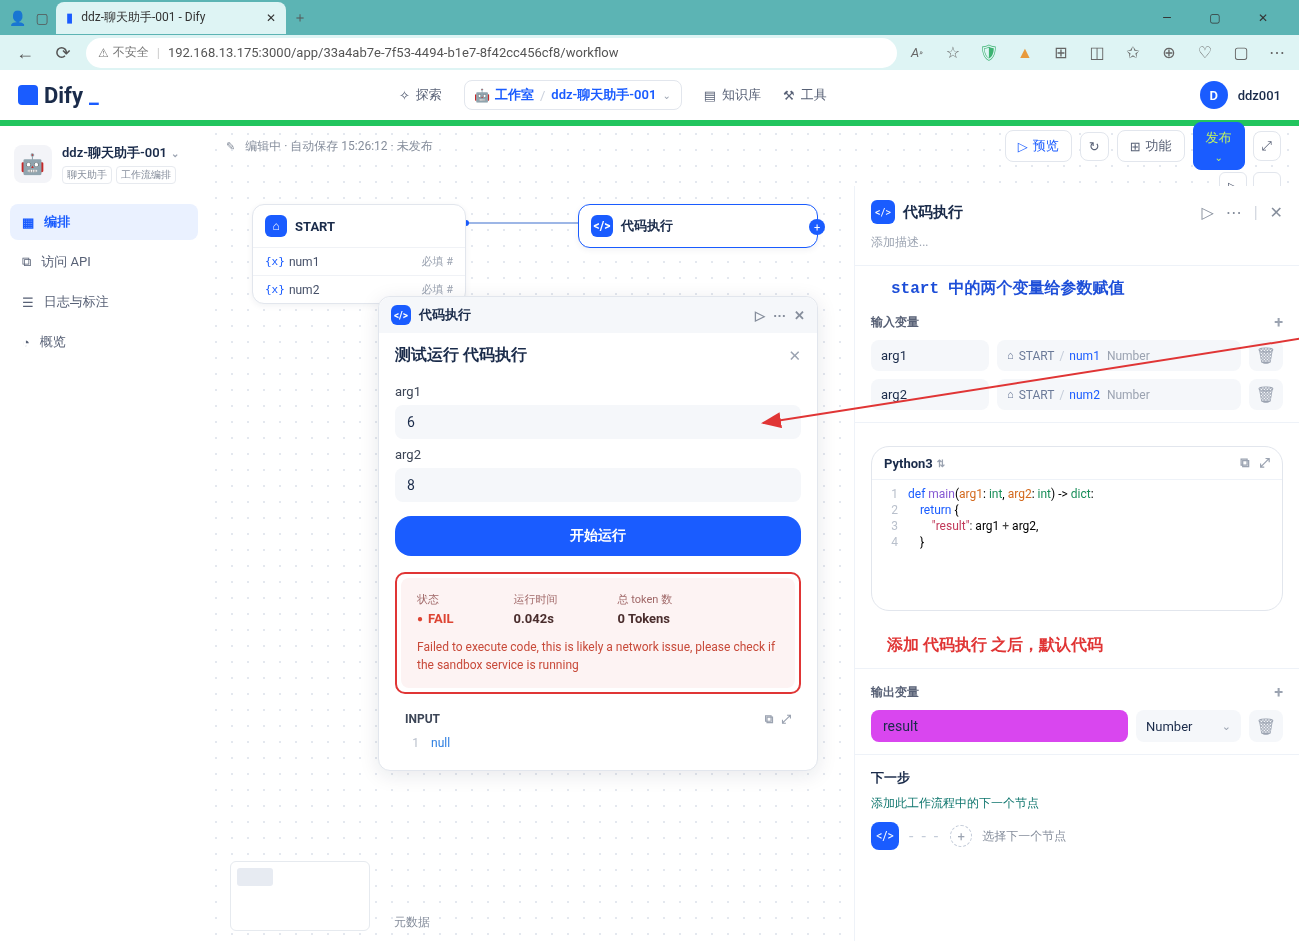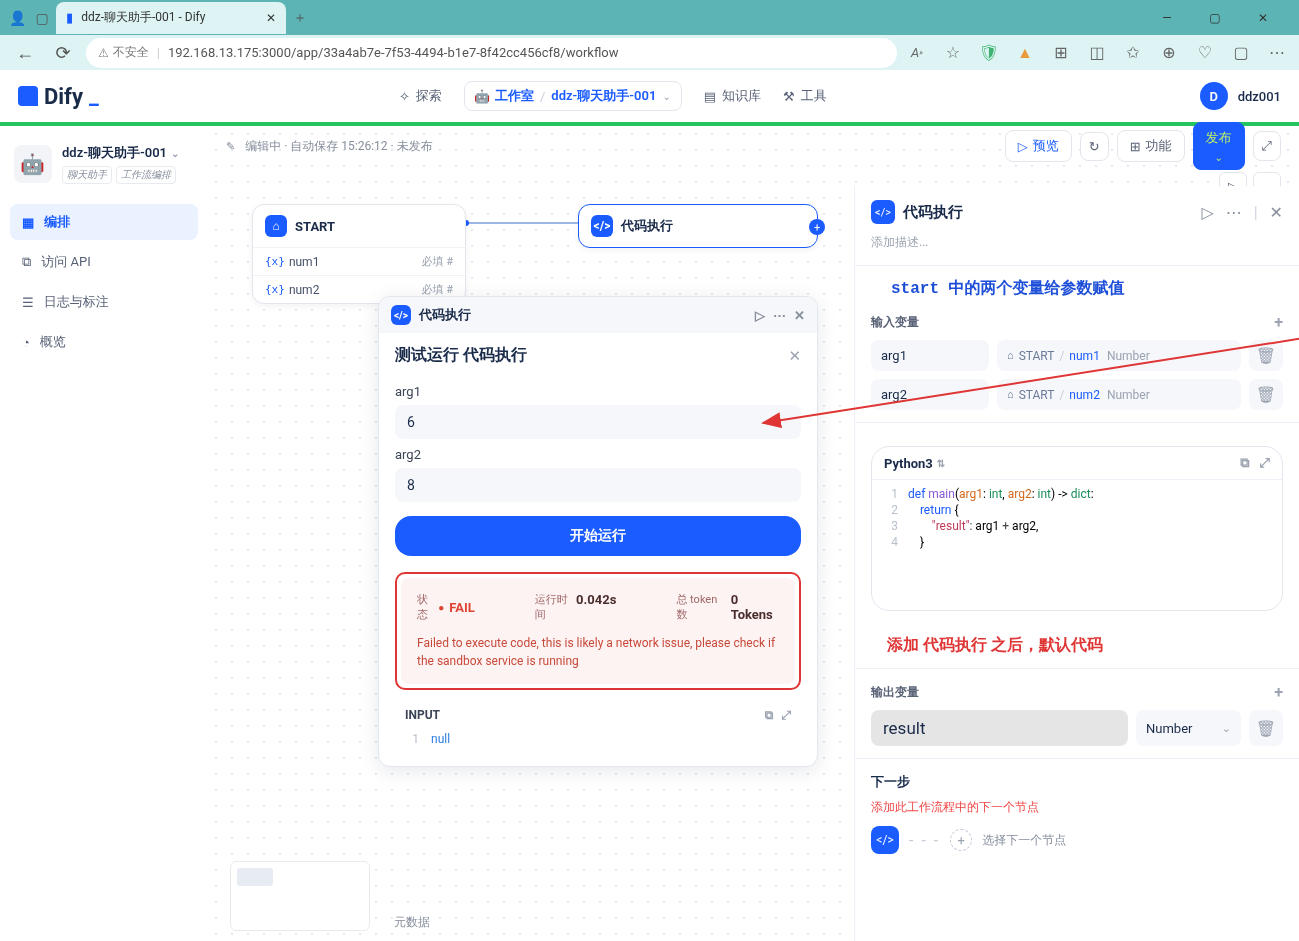--- a/index.html
+++ b/index.html
@@ -10,39 +10,39 @@
 .win-btn { width:40px; height:28px; display:flex; align-items:center; justify-content:center; color:#333; font-size:12px; cursor:pointer; }
 .tab-icon { width:20px; height:20px; display:flex; align-items:center; justify-content:center; font-size:14px; color:#555; }
 .browser-tab { background:#def4f4; height:32px; display:flex; align-items:center; padding:0 10px; border-radius:8px 8px 0 0; gap:8px; min-width:230px; font-size:12px; color:#333; }
 .address-bar { height:35px; background:#def4f4; display:flex; align-items:center; padding:0 10px; gap:8px; }
 .nav-btn { width:30px; height:30px; display:flex; align-items:center; justify-content:center; color:#555; font-size:18px; cursor:pointer; }
 .url-box { flex:1; height:30px; background:#fff; border-radius:15px; display:flex; align-items:center; padding:0 12px; gap:8px; font-size:13px; color:#555; }
 .sec-badge { font-size:12px; color:#777; display:flex; align-items:center; gap:4px; }
 .chrome-icons { display:flex; gap:12px; align-items:center; }
 .chrome-icon { width:24px; height:24px; display:flex; align-items:center; justify-content:center; color:#666; font-size:16px; cursor:pointer; }
 
-.app-header { height:56px; background:#fff; display:flex; align-items:center; padding:0 18px; gap:20px; border-bottom:4px solid #22c55e; }
+.app-header { height:56px; background:#fff; display:flex; align-items:center; padding:0 18px; gap:20px; border-bottom:6px solid #22c55e; }
 .logo { font-size:22px; font-weight:700; color:#1a2b4a; display:flex; align-items:center; gap:6px; }
 .logo-sq { width:20px; height:20px; background:#1a5cff; border-radius:4px 4px 0 4px; }
 .hdr-nav { display:flex; align-items:center; gap:22px; margin-left:280px; }
 .hdr-item { display:flex; align-items:center; gap:6px; font-size:13px; color:#586176; cursor:pointer; }
 .hdr-active { display:flex; align-items:center; gap:6px; background:#fff; border:1px solid #e2e6ed; border-radius:8px; padding:5px 10px; font-size:13px; }
 .hdr-active .ws { color:#1a5cff; font-weight:600; display:flex; align-items:center; gap:4px;}
 .hdr-active .sep { color:#c9d0dc; }
 .hdr-active .app { color:#1a5cff; font-weight:600; }
 .user-area { margin-left:auto; display:flex; align-items:center; gap:10px; }
 .avatar { width:28px; height:28px; background:#1a5cff; color:#fff; border-radius:50%; display:flex; align-items:center; justify-content:center; font-size:13px; font-weight:600; }
 
 .app-body { display:flex; height:calc(941px - 70px - 56px); }
 .sidebar { width:208px; background:#fff; padding:12px 10px; display:flex; flex-direction:column; gap:4px; }
 .app-card { display:flex; align-items:center; gap:10px; padding:6px 4px; margin-bottom:10px; }
 .app-icn { width:38px; height:38px; background:#f3f4f8; border-radius:8px; display:flex; align-items:center; justify-content:center; font-size:20px; }
 .app-meta { display:flex; flex-direction:column; gap:4px; }
 .app-name { font-size:13px; font-weight:600; color:#1a2b4a; display:flex; align-items:center; gap:4px;}
-.app-tags { display:flex; gap:4px;font-style:italic; }
+.app-tags { display:flex; gap:4px; }
 .tag { font-size:10px; color:#868e9c; border:1px solid #e7eaef; padding:1px 4px; border-radius:4px; }
 .side-item { display:flex; align-items:center; gap:10px; padding:9px 12px; border-radius:8px; font-size:13px; color:#586176; cursor:pointer; }
 .side-item.active { background:#eaf1ff; color:#1a5cff; font-weight:600; }
 
 .canvas { flex:1; position:relative; background:#fff; background-image:radial-gradient(#e4e8ef 1px, transparent 1px); background-size:16px 16px; }
 .status-row { height:40px; display:flex; align-items:center; padding:0 18px; gap:10px; font-size:12px; color:#868e9c; }
 .status-row .right-acts { margin-left:auto; display:flex; gap:8px; align-items:center; }
 .pill-btn { display:flex; align-items:center; gap:5px; padding:6px 12px; border:1px solid #e2e6ed; border-radius:8px; font-size:13px; color:#1a5cff; background:#fff; cursor:pointer; }
 .pill-btn.pub { background:#1a5cff; color:#bef264; border-color:#1a5cff;flex-direction:column; }
 .pill-btn.ic { padding:6px 8px; color:#586176; }
@@ -69,21 +69,21 @@
 .tp-hdr { display:flex; align-items:center; gap:8px; padding:8px 12px; background:#f5f7fa; border-radius:12px 12px 0 0; font-size:13px; font-weight:700; color:#1a2b4a; }
 .tp-hdr .tp-acts { margin-left:auto; display:flex; gap:8px; color:#868e9c; }
 .tp-title { padding:12px 16px 4px; font-size:16px; font-weight:700; color:#1a2b4a; display:flex; justify-content:space-between; align-items:center;}
 .tp-body { padding:8px 16px 16px; }
 .fld-lbl { font-size:13px; color:#3c4556; margin:6px 0 6px; }
 .fld-val { background:#f5f7fa; border-radius:8px; padding:9px 12px; font-size:14px; color:#1a2b4a; margin-bottom:8px; }
 .run-btn { width:100%; background:#1a5cff; color:#fff; border:none; border-radius:16px; padding:11px; font-size:14px; font-weight:600; cursor:pointer; margin-top:6px; }
 .result-box { border:2.5px solid #e03535; border-radius:10px; margin-top:16px; padding:4px; }
 .result-inner { background:#fdf3f3; border-radius:8px; padding:14px 16px; }
 .res-row { display:flex; gap:60px; }
-.res-col { display:flex; flex-direction:row; gap:4px; }
+.res-col { display:flex; flex-direction:column; gap:4px; }
 .res-lbl { font-size:11px; color:#a06868; }
 .res-val { font-size:13px; font-weight:700; color:#4a2d2d; }
 .res-fail { color:#d43; display:flex; align-items:center; gap:5px; }
 .res-err { font-size:12px; color:#c84a3a; margin-top:12px; line-height:1.5; }
 .input-box { margin-top:12px; }
 .input-hdr { display:flex; align-items:center; padding:6px 10px; font-size:12px; font-weight:700; color:#3c4556; }
 .input-hdr .acts { margin-left:auto; display:flex; gap:8px; color:#9ba3b1; }
 .code-line { font-family:monospace; font-size:12px; padding:4px 10px; display:flex; gap:12px; }
 .line-no { color:#b9c0cc; width:14px; text-align:right; }
 .line-null { color:#2b7de0; }
@@ -114,24 +114,24 @@
 .cl .no { width:16px; text-align:right; color:#b9c0cc; }
 .kw-def { color:#1a5cff; }
 .kw-fn { color:#8659d4; }
 .kw-param { color:#d46a1f; }
 .kw-type { color:#1a8f5a; }
 .kw-ret { color:#1a5cff; }
 .kw-str { color:#c23a5a; }
 .kw-op { color:#444; }
 .annot-red2 { font-size:16px; font-weight:700; color:#e03535; margin:24px 0 4px 16px; }
 .out-row { display:flex; gap:8px; margin-bottom:10px; }
-.out-name { flex:1; background:#e5e5e5; border-radius:8px; padding:8px 12px; font-size:17px; color:#1a2b4a; }
+.out-name { flex:1; background:#d946ef; border-radius:8px; padding:8px 12px; font-size:14px; color:#1a2b4a; }
 .out-type { width:105px; background:#f5f7fa; border-radius:8px; padding:8px 10px; font-size:13px; color:#1a2b4a; display:flex; align-items:center; }
 .out-type .chev { margin-left:auto; color:#9ba3b1; font-size:11px; }
-.next-desc { font-size:12px; color:#ef4444; margin-bottom:10px; }
+.next-desc { font-size:12px; color:#0f766e; margin-bottom:10px; }
 .next-row { display:flex; align-items:center; gap:10px; }
 .next-ic { width:28px; height:28px; background:#1a5cff; border-radius:8px; color:#fff; display:flex; align-items:center; justify-content:center; font-size:12px; }
 .next-dash { color:#c4ccd9; letter-spacing:2px; }
 .next-add { width:22px; height:22px; border:1px dashed #c4ccd9; border-radius:50%; display:flex; align-items:center; justify-content:center; color:#9ba3b1; font-size:13px; cursor:pointer; }
 .next-txt { font-size:12px; color:#868e9c; }
 .red-arrow { position:absolute; pointer-events:none; }
 .ra1 { top:202px; left:550px; width:620px; height:100px; }
 .pencil { font-size:11px; color:#868e9c; }
 .minimap { position:absolute; bottom:10px; left:22px; width:140px; height:70px; background:#fff; border:1px solid #e6eaef; border-radius:6px; }
 .minimap::after { content:''; position:absolute; left:6px; top:6px; width:36px; height:18px; background:#e7ebf2; border-radius:3px; }

